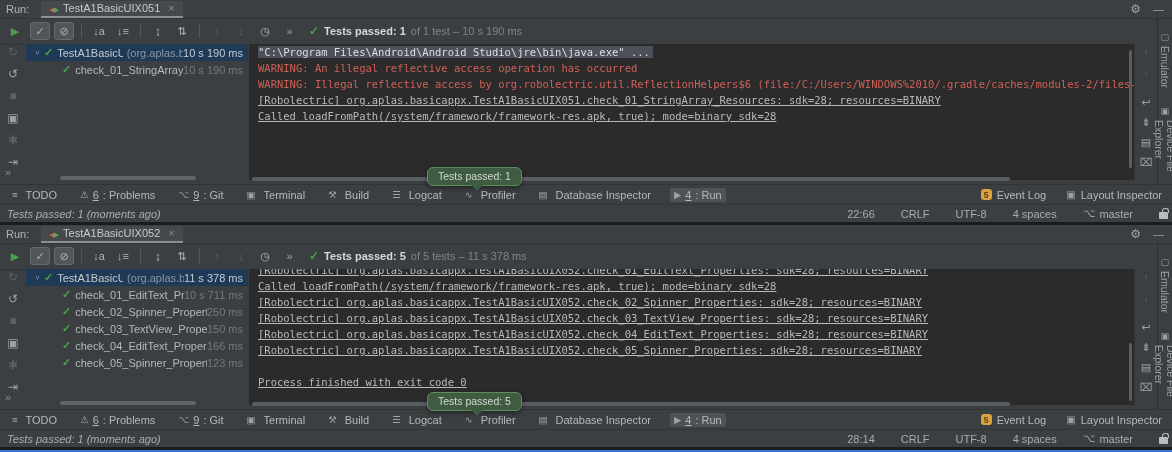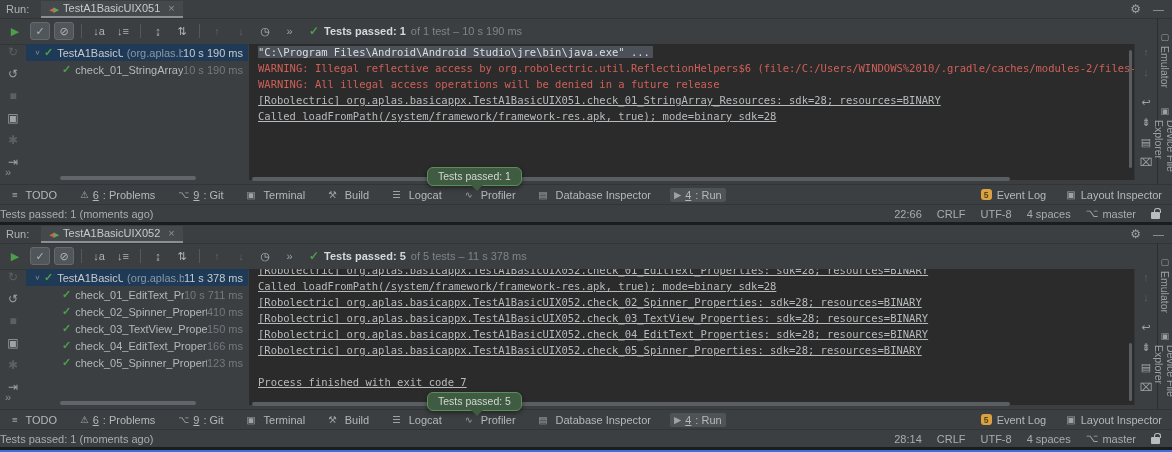--- a/index.html
+++ b/index.html
@@ -106,22 +106,22 @@
   .bb-num{text-decoration:underline;}
   .bb-right{margin-left:auto;display:flex;align-items:center;gap:20px;margin-right:10px;}
   .evt,.li{display:inline-flex;align-items:center;gap:5px;}
   .evt-badge{display:inline-flex;align-items:center;justify-content:center;width:11px;height:11px;
     background:#dba242;color:#5c4413;border-radius:3px;font-size:8.5px;font-weight:bold;}
   .li-icon{color:#9da2a5;font-size:10px;}
 
   
   .status-bar{position:absolute;top:204px;left:0;right:0;height:18px;display:flex;align-items:center;
     border-top:1px solid #323537;font-size:11px;color:#a9adb0;box-sizing:border-box;}
-  .st-left{}
-  .st-right{margin-left:auto;display:flex;align-items:center;gap:15px;margin-right:12px;text-align:right;}
+  .st-left{margin-left:7px;font-style:italic;}
+  .st-right{margin-left:auto;display:flex;align-items:center;gap:26px;margin-right:4px;text-align:right;}
   .st-branch{display:inline-flex;align-items:center;gap:4px;}
   .branch-icon{font-size:11px;color:#9da2a5;}
   .lock{position:relative;display:inline-block;width:9px;height:7px;background:#b9bdc0;border-radius:1px;margin-top:4px;}
   .lock:before{content:"";position:absolute;top:-4px;left:3px;width:5px;height:4px;border:1.5px solid #b9bdc0;
     border-bottom:none;border-radius:3px 3px 0 0;}
 </style>
 </head>
 <body>
 
 <div class="stack">
@@ -193,22 +193,22 @@
                 <span class="t-label">check_01_StringArray_Resources</span>
                 <span class="t-dur dim">10 s 190 ms</span>
               </div>
             </div>
         </div>
 
         <div class="console">
           <div>
 
           <div class="cline c-sel"><span class="ctext">"C:\Program Files\Android\Android Studio\jre\bin\java.exe" ...</span></div>
+            <div class="cline c-warn"><span class="ctext">WARNING: An illegal reflective access operation has occurred</span></div>
             <div class="cline c-warn"><span class="ctext">WARNING: Illegal reflective access by org.robolectric.util.ReflectionHelpers$6 (file:/C:/Users/WINDOWS%2010/.gradle/caches/modules-2/files-2.</span></div>
-            <div class="cline c-warn"><span class="ctext">WARNING: All illegal access operations will be denied in a future release</span></div>
             <div class="cline c-plain"><span class="ctext">[Robolectric] org.aplas.basicappx.TestA1BasicUIX051.check_01_StringArray_Resources: sdk=28; resources=BINARY</span></div>
             <div class="cline c-plain"><span class="ctext">Called loadFromPath(/system/framework/framework-res.apk, true); mode=binary sdk=28</span></div>
           </div>
           <span class="vscroll vs-top"></span>
         </div>
 
         <span class="tree-hscroll"></span>
         <span class="console-hscroll"></span>
 
         <div class="console-strip">
@@ -386,21 +386,21 @@
 
               <div class="tree-row child">
                 <span class="check">✓</span>
                 <span class="t-label">check_01_EditText_Properties</span>
                 <span class="t-dur dim">10 s 711 ms</span>
               </div>
 
               <div class="tree-row child">
                 <span class="check">✓</span>
                 <span class="t-label">check_02_Spinner_Properties</span>
-                <span class="t-dur dim">410 ms</span>
+                <span class="t-dur dim">250 ms</span>
               </div>
 
               <div class="tree-row child">
                 <span class="check">✓</span>
                 <span class="t-label">check_03_TextView_Properties</span>
                 <span class="t-dur dim">150 ms</span>
               </div>
 
               <div class="tree-row child">
                 <span class="check">✓</span>
@@ -419,21 +419,21 @@
         <div class="console">
           <div>
 
           <div class="cline c-plain c-clip"><span class="ctext">[Robolectric] org.aplas.basicappx.TestA1BasicUIX052.check_01_EditText_Properties: sdk=28; resources=BINARY</span></div>
             <div class="cline c-plain"><span class="ctext">Called loadFromPath(/system/framework/framework-res.apk, true); mode=binary sdk=28</span></div>
             <div class="cline c-plain"><span class="ctext">[Robolectric] org.aplas.basicappx.TestA1BasicUIX052.check_02_Spinner_Properties: sdk=28; resources=BINARY</span></div>
             <div class="cline c-plain"><span class="ctext">[Robolectric] org.aplas.basicappx.TestA1BasicUIX052.check_03_TextView_Properties: sdk=28; resources=BINARY</span></div>
             <div class="cline c-plain"><span class="ctext">[Robolectric] org.aplas.basicappx.TestA1BasicUIX052.check_04_EditText_Properties: sdk=28; resources=BINARY</span></div>
             <div class="cline c-plain"><span class="ctext">[Robolectric] org.aplas.basicappx.TestA1BasicUIX052.check_05_Spinner_Properties: sdk=28; resources=BINARY</span></div>
             <div class="cline c-plain"><span class="ctext"></span></div>
-            <div class="cline c-plain"><span class="ctext">Process finished with exit code 7</span></div>
+            <div class="cline c-plain"><span class="ctext">Process finished with exit code 0</span></div>
           </div>
           <span class="vscroll vs-bottom"></span>
         </div>
 
         <span class="tree-hscroll"></span>
         <span class="console-hscroll"></span>
 
         <div class="console-strip">
 
         <span class="cs-btn dim">↑</span>

